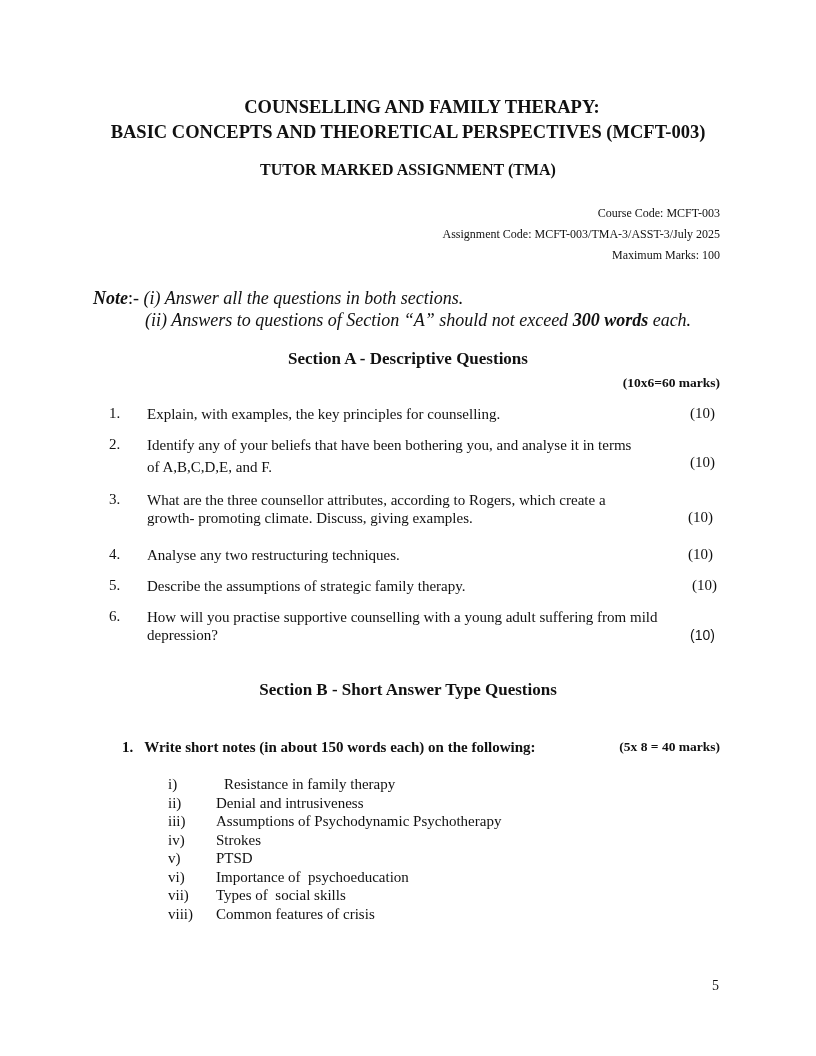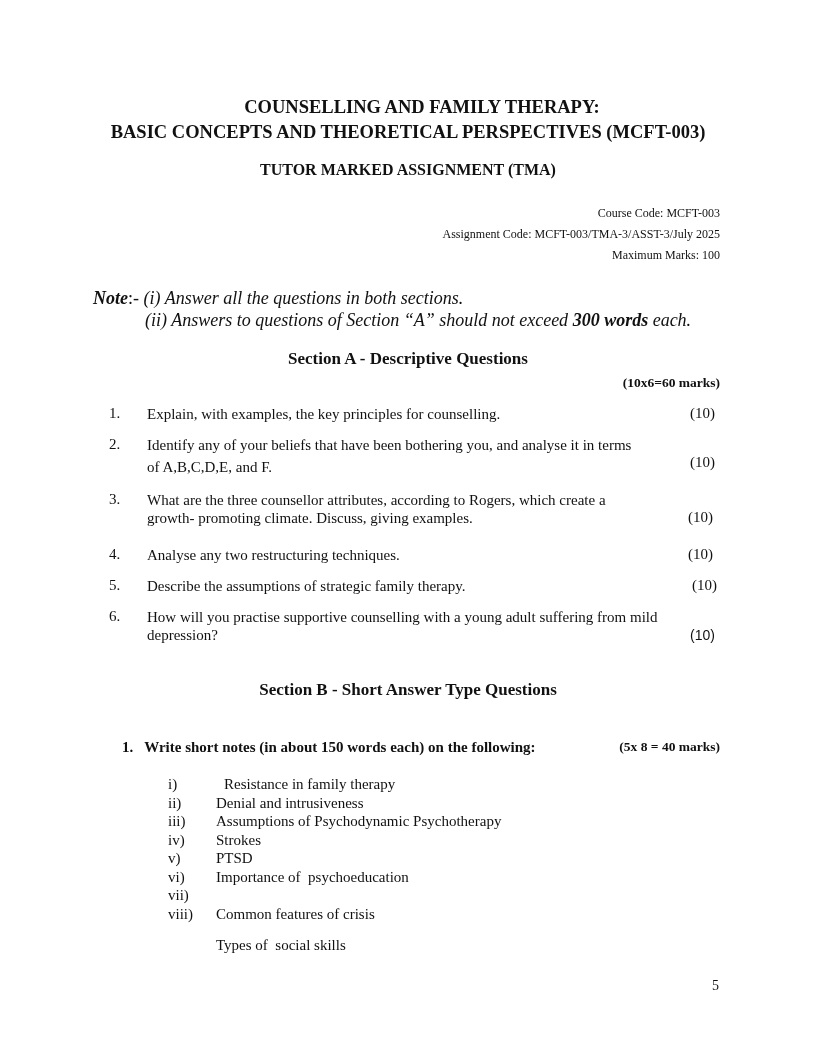--- a/index.html
+++ b/index.html
@@ -102,18 +102,18 @@
 <div class="abs sub-num" style="top:832px;">iv)</div>
 <div class="abs sub-text" style="top:832px;">Strokes</div>
 
 <div class="abs sub-num" style="top:850px;">v)</div>
 <div class="abs sub-text" style="top:850px;">PTSD</div>
 
 <div class="abs sub-num" style="top:869px;">vi)</div>
 <div class="abs sub-text" style="top:869px; white-space:pre;">Importance of  psychoeducation</div>
 
 <div class="abs sub-num" style="top:887px;">vii)</div>
-<div class="abs sub-text" style="top:937px; white-space:pre;">Types of  social skills</div>
+<div class="abs sub-text" style="top:887px; white-space:pre;">Types of  social skills</div>
 
 <div class="abs sub-num" style="top:906px;">viii)</div>
 <div class="abs sub-text" style="top:906px;">Common features of crisis</div>
 
 <div class="abs page-num">5</div>
 
 </body></html>

